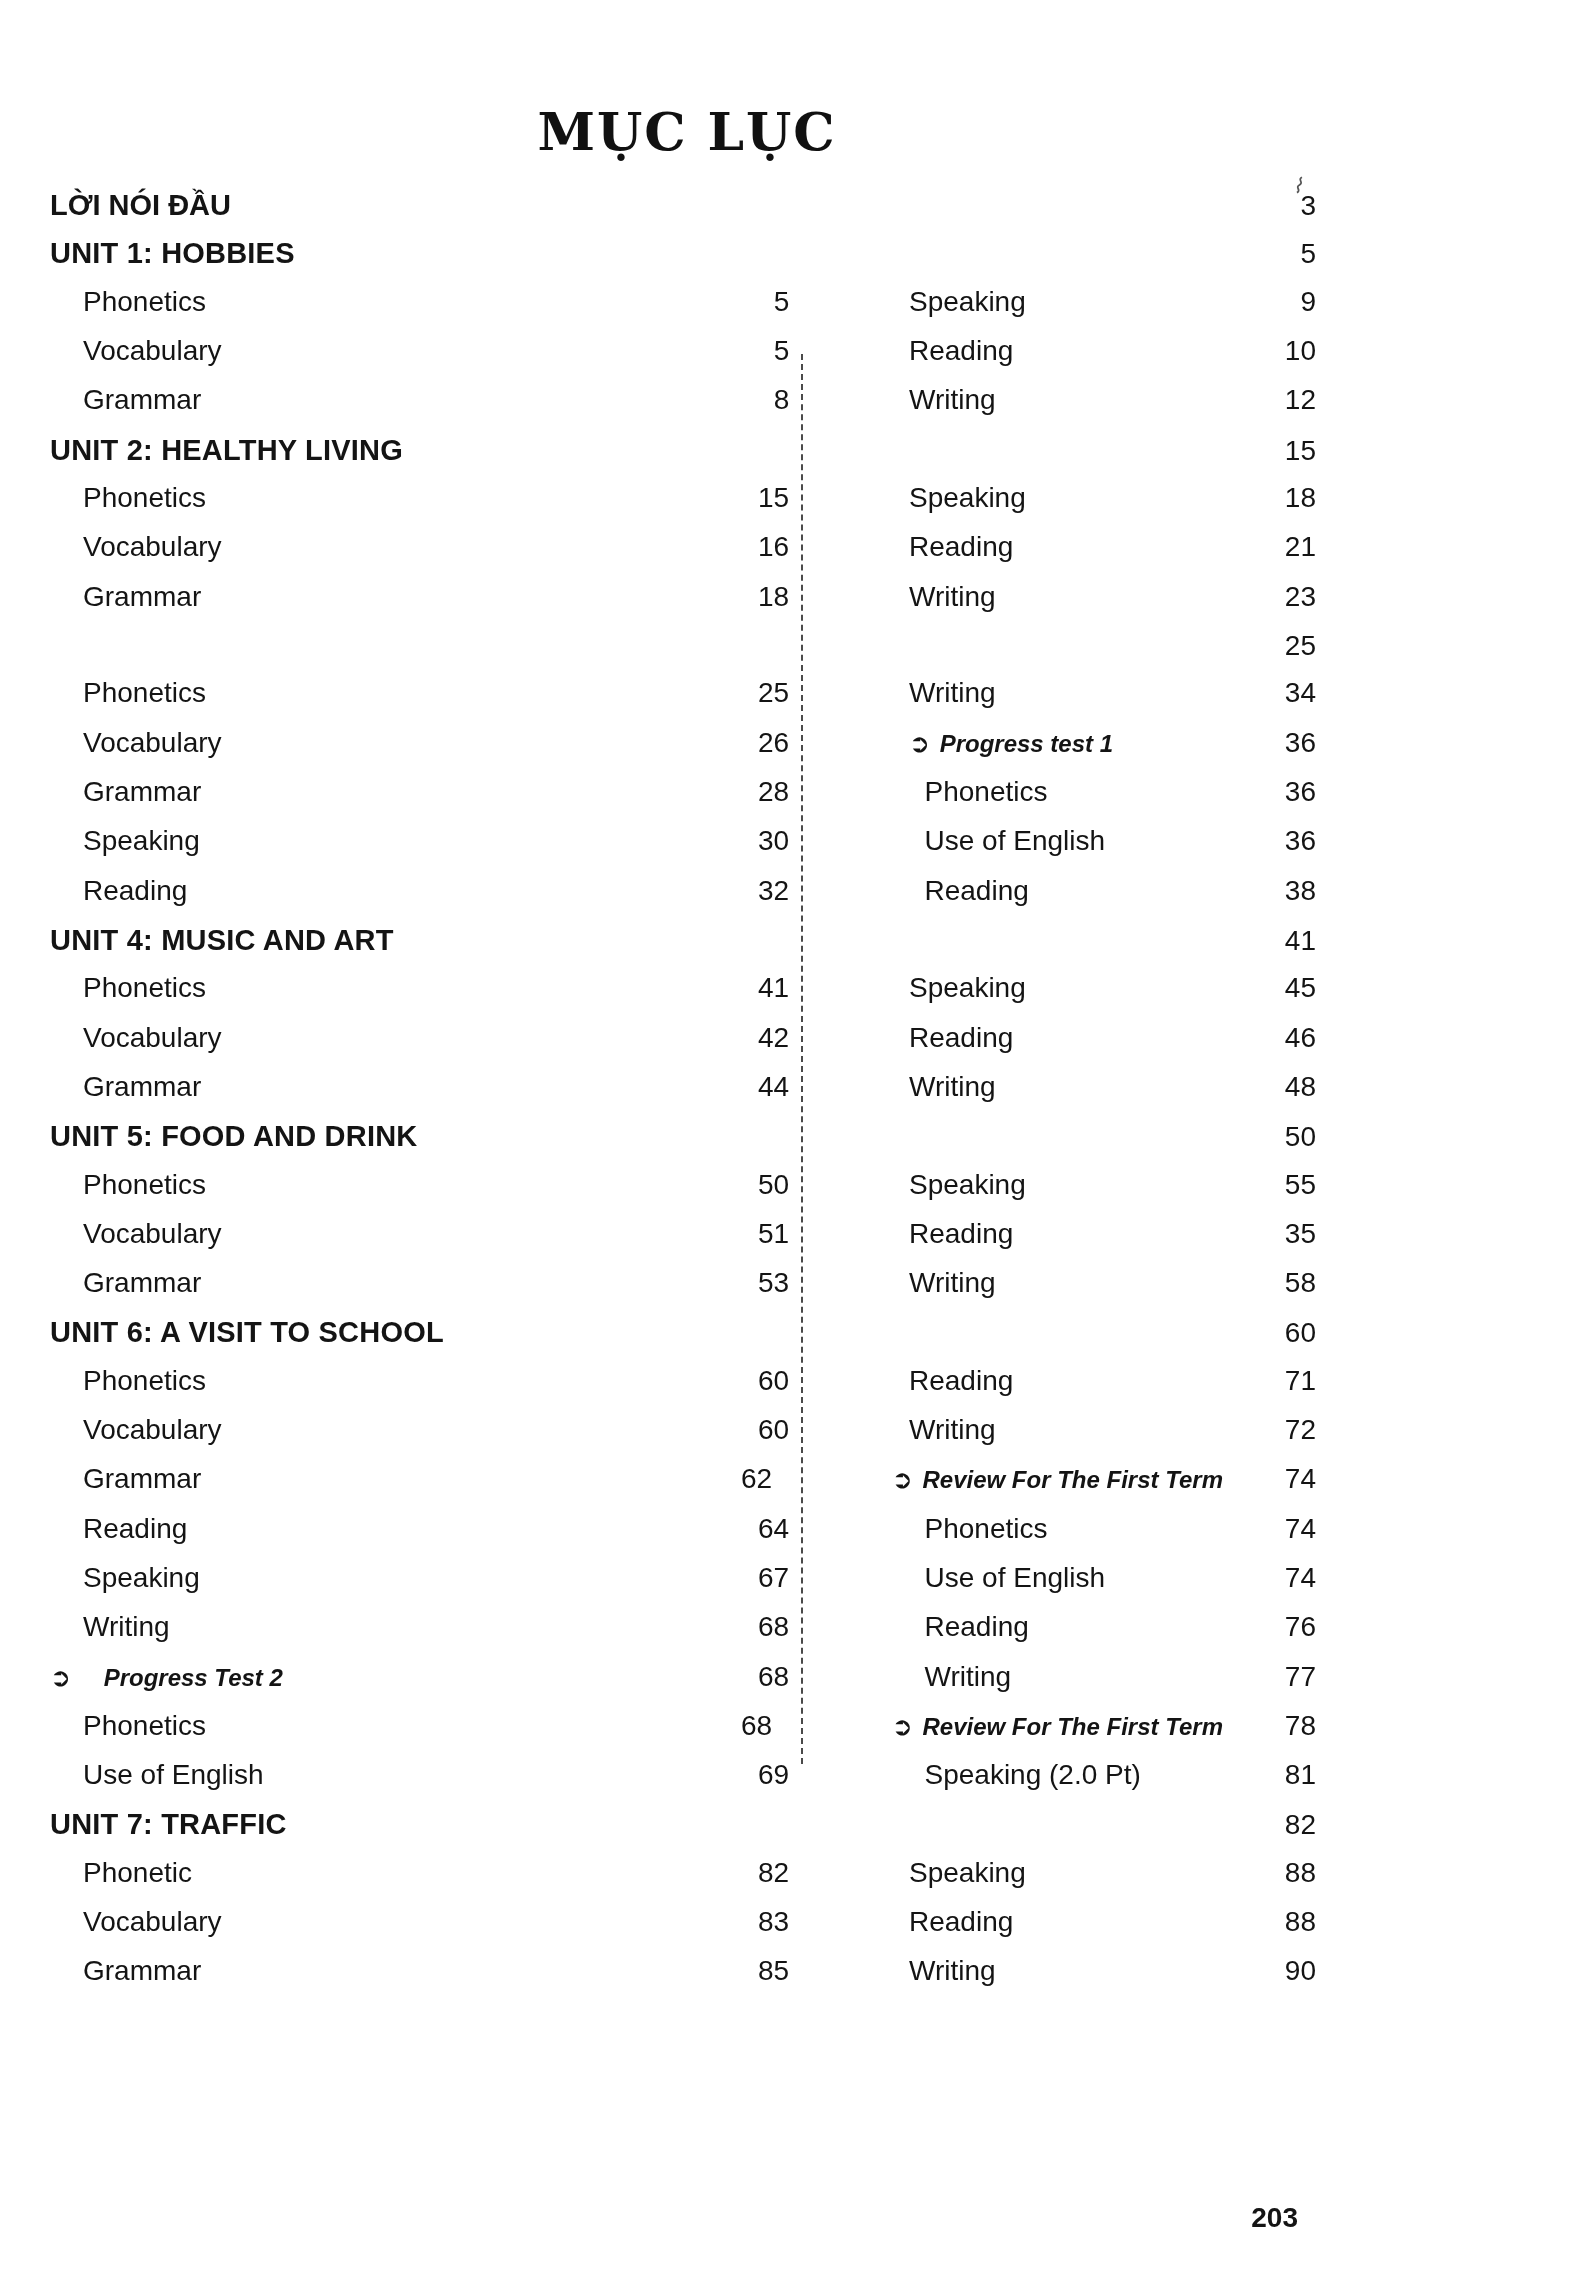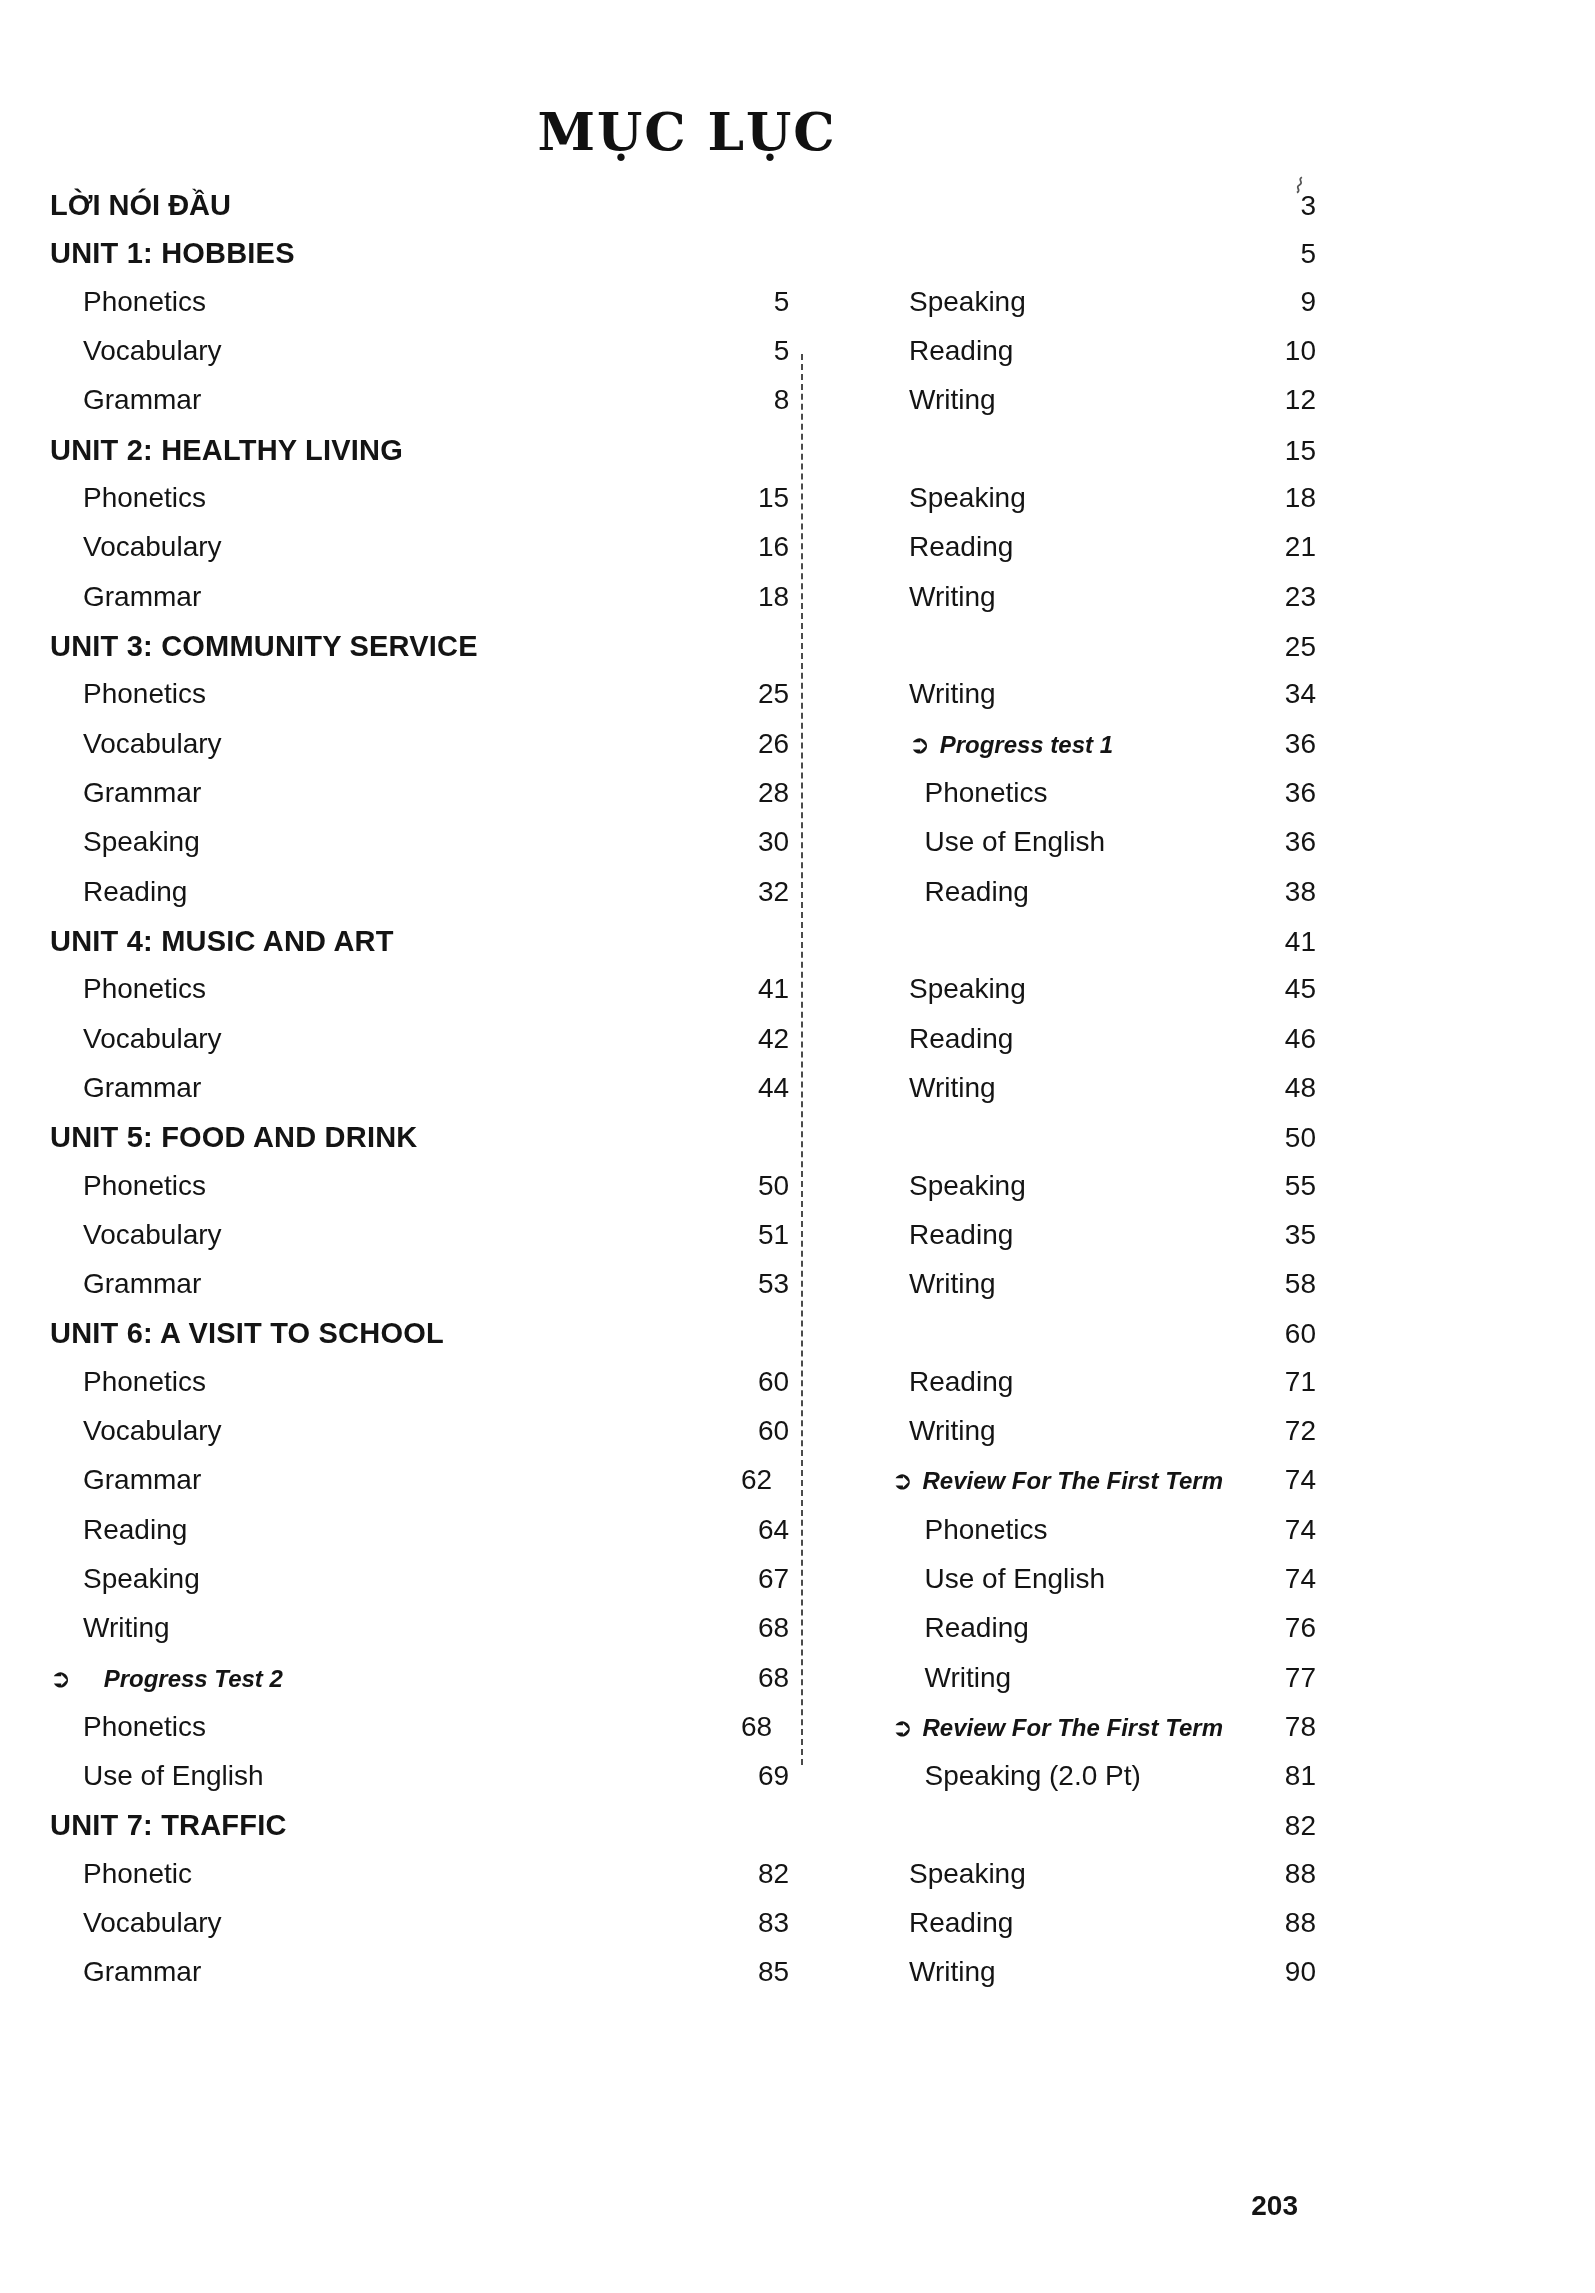--- a/index.html
+++ b/index.html
@@ -117,21 +117,21 @@
     margin-bottom: 21.3px;
     gap: 36px;
   }
   .r-unit {
     margin-bottom: 19.4px;
     margin-top: 9.7px;
   }
   .footer-page {
     position: absolute;
     right: 76px;
-    bottom: 72px;
+    bottom: 60px;
     font-weight: bold;
     font-size: 28px;
     margin-top: 6px;
   }
   .tick {
     position: absolute;
     right: 70px;
     top: 173px;
     font-size: 21.3px;
     color: #555;
@@ -234,24 +234,20 @@
           <div class="colL">
             <div class="lbl sub">Grammar</div>
             <div class="pg num">18</div>
           </div>
           <div class="colR">
             <div class="lbl sub-r">Writing</div>
             <div class="pgR num">23</div>
           </div>
         </div>
         <div class="row r-unit">
-          <div class="colL">
-            <div class="lbl unit">UNIT 3: COMMUNITY SERVICE</div>
-            <div class="pg num"></div>
-          </div>
           <div class="colR">
             <div class="lbl sub-r"></div>
             <div class="pgR num">25</div>
           </div>
         </div>
         <div class="row r">
           <div class="colL">
             <div class="lbl sub">Phonetics</div>
             <div class="pg num">25</div>
           </div>

